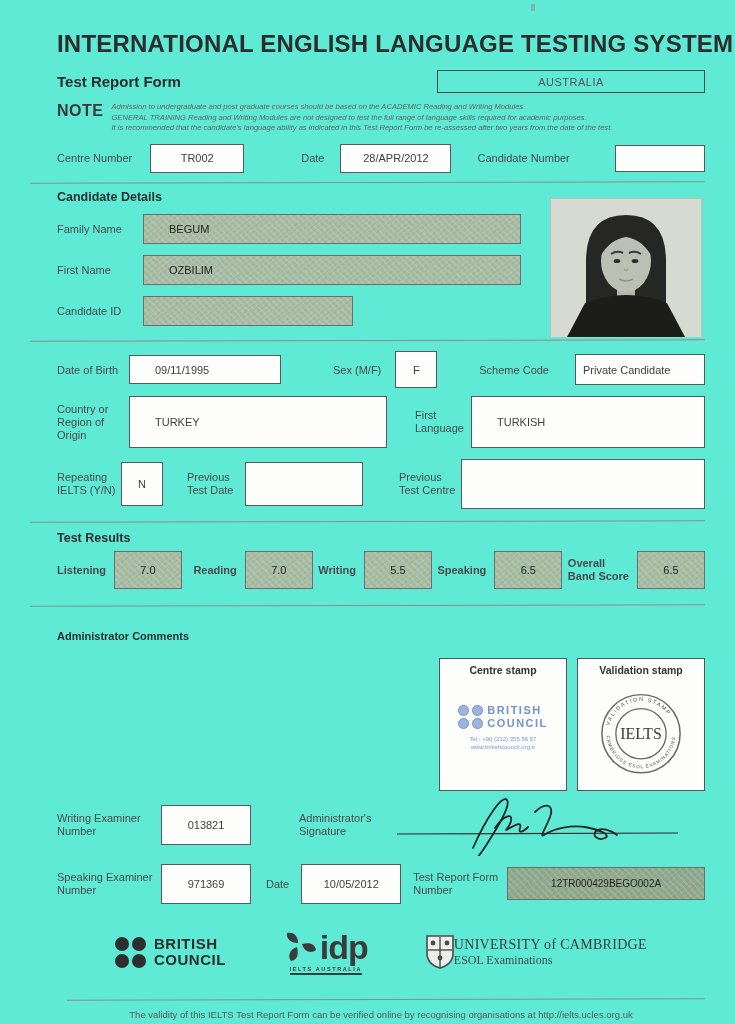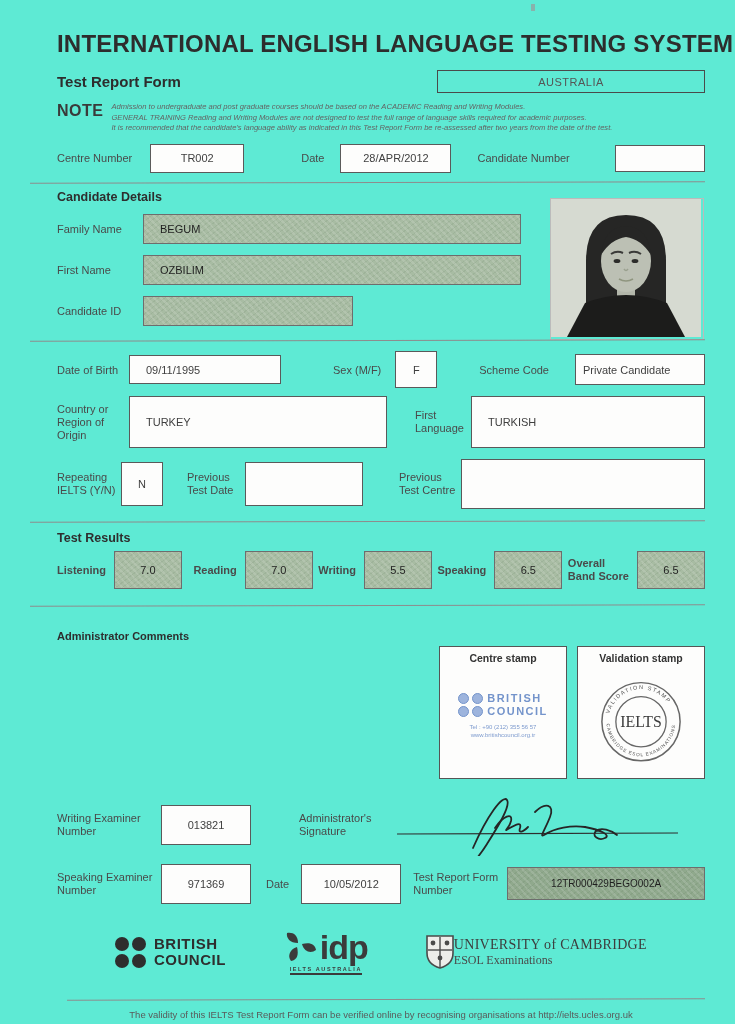--- a/index.html
+++ b/index.html
@@ -13,21 +13,21 @@
   .title{margin-top:30px;font-size:24px;font-weight:bold;color:#2d2d2d;letter-spacing:.2px;white-space:nowrap;}
   .subtitle-row{display:flex;justify-content:space-between;align-items:flex-start;margin-top:12px;}
   .subtitle{font-size:15px;font-weight:bold;color:#2d2d2d;padding-top:3px;}
   .academic-box{width:266px;height:21px;border:1.5px solid #4a4a4a;display:flex;align-items:center;justify-content:center;font-size:11px;color:#555;letter-spacing:.5px;}
   .note-row{display:flex;gap:8px;margin-top:9px;}
   .note-label{font-size:16px;font-weight:bold;color:#3a3a3a;letter-spacing:.5px;}
   .note-lines{font-size:7.6px;font-style:italic;color:#636363;line-height:10.6px;}
   .row{display:flex;align-items:center;}
   .lbl{font-size:11px;color:#4a4a4a;}
   .pre{white-space:pre-line;line-height:13px;}
-  .box{border:1px solid #5a5a5a;background:#fdfdfc;display:flex;align-items:center;font-size:11px;color:#3f3f3f;padding-left:16px;box-sizing:border-box;}
+  .box{border:1px solid #5a5a5a;background:#fdfdfc;display:flex;align-items:center;font-size:11px;color:#3f3f3f;padding-left:25px;box-sizing:border-box;}
   .box.center{justify-content:center;padding-left:0;}
   .green{
     border:1px solid #6d6d6d;
     background-color:#a8bca3;
     background-image:repeating-linear-gradient(47deg,rgba(255,255,255,.12) 0 2px,transparent 2px 5px),
                      repeating-linear-gradient(-38deg,rgba(40,70,40,.08) 0 1px,transparent 1px 4px);
     color:#1f1f1f;
   }
   .rule{height:1.3px;background:#8d8d8d;margin-left:-27px;transform:rotate(-.12deg);}
   .sec-title{font-size:12.5px;font-weight:bold;color:#2e2e2e;}
@@ -229,21 +229,21 @@
         <div class="box green center" style="width:68px;height:38px;">
           <span>6.5</span>
         </div>
       </div>
     </div>
 
     <div class="rule" style="margin-top:16px;"></div>
 
     <div style="position:relative;height:158px;">
       <div class="sec-title" style="font-size:11px;margin-top:24px;">Administrator Comments</div>
-      <div style="position:absolute;right:0;top:16px;display:flex;gap:10px;">
+      <div style="position:absolute;right:0;top:28px;display:flex;gap:10px;">
         <div class="stamp-box">
           <div class="stamp-title">Centre stamp</div>
           <div class="bc-stamp">
             <div>
               <span class="bc-grid">
                   <i></i>
                   <i></i>
                   <i></i>
                   <i></i>
                 </span><span class="bc-words">

